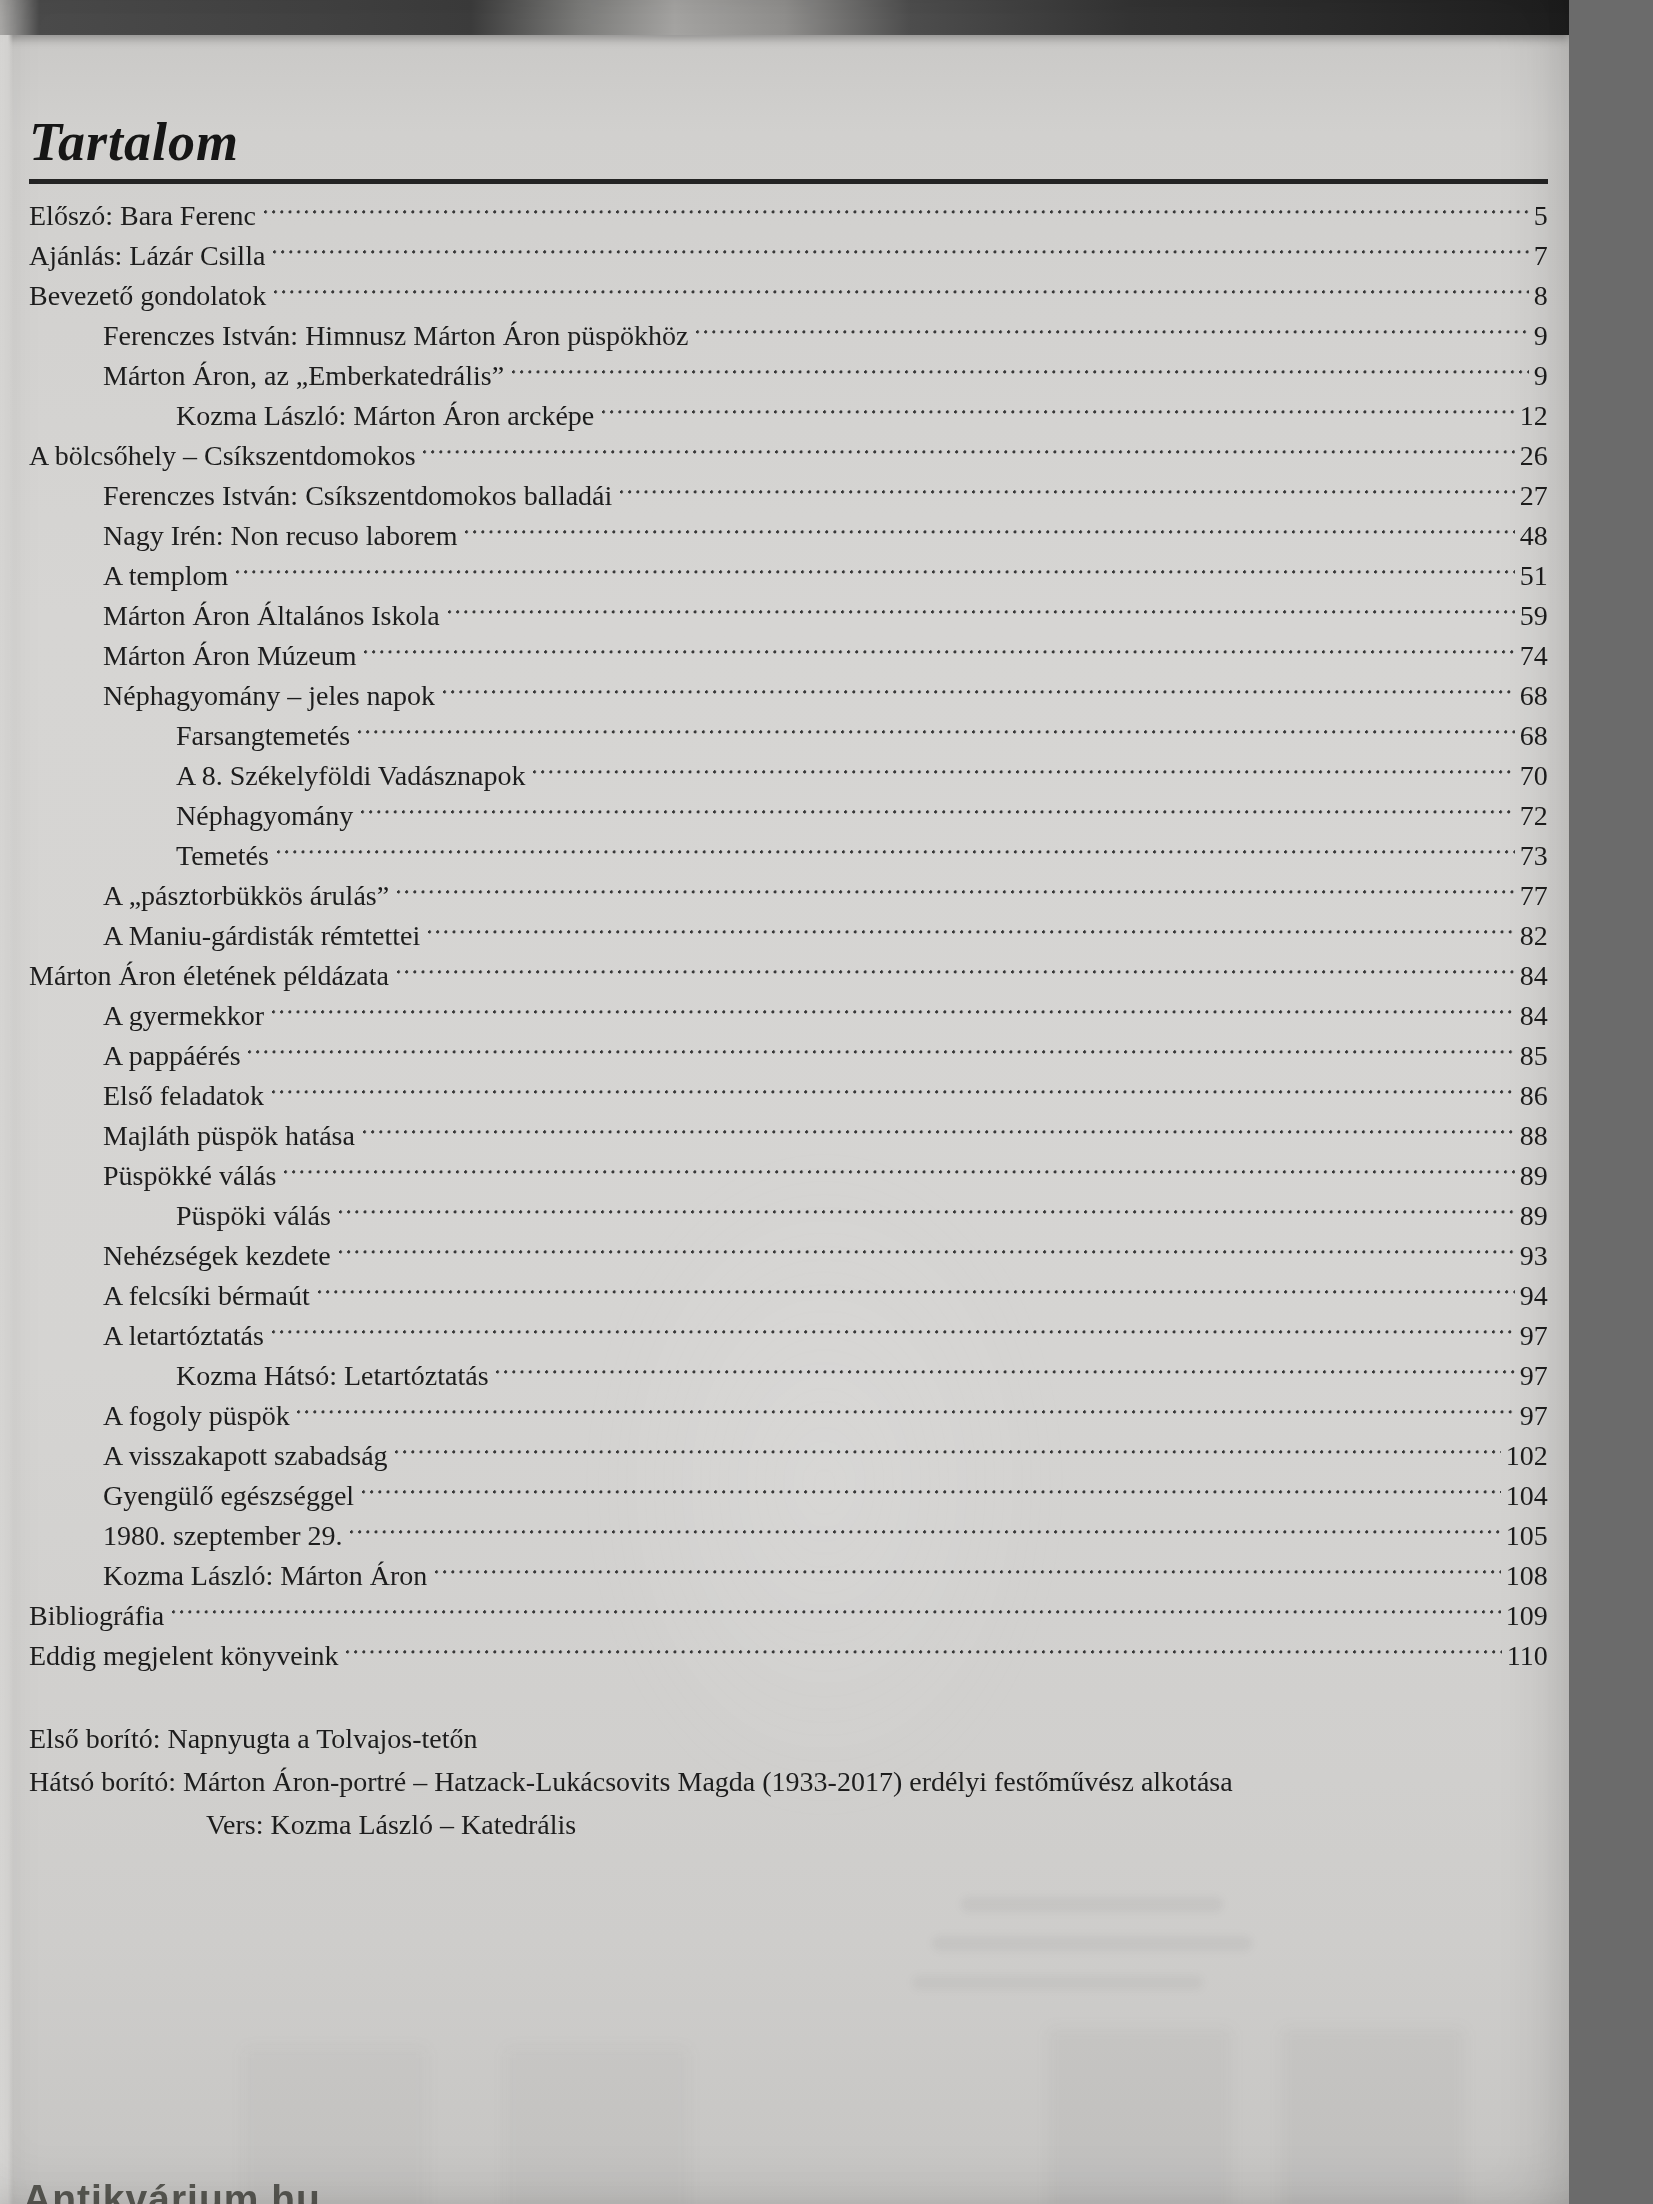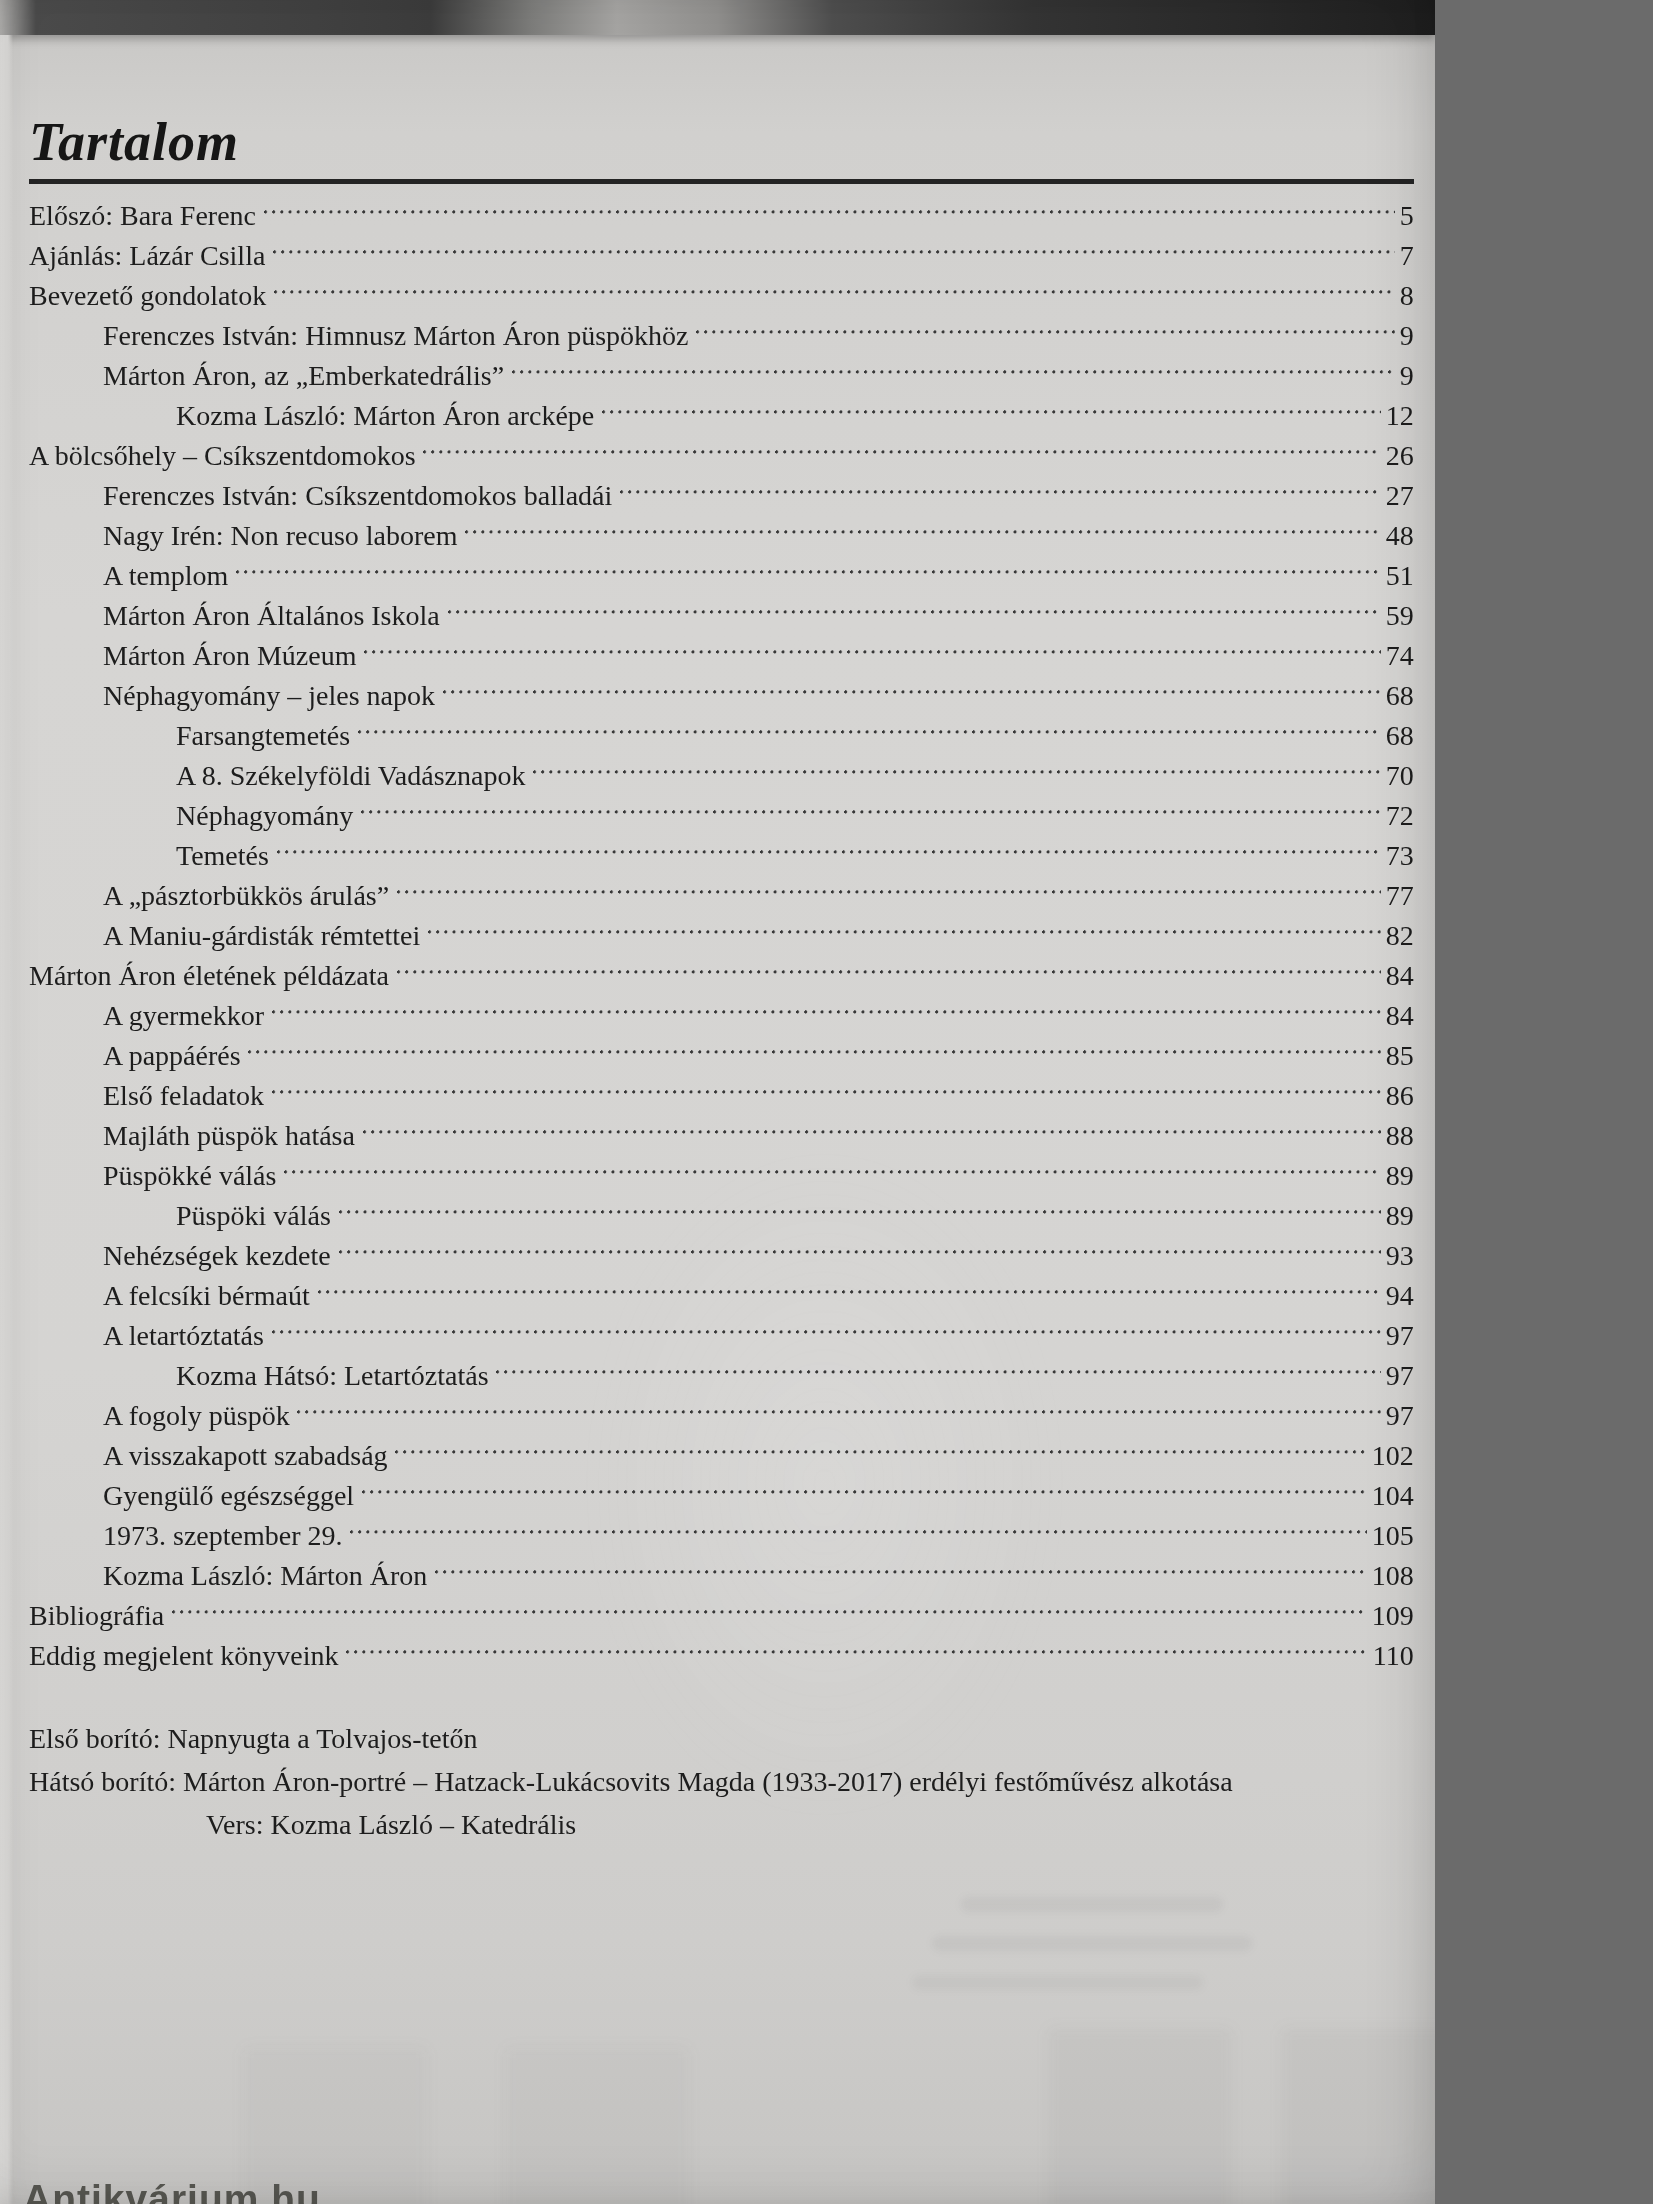--- a/index.html
+++ b/index.html
@@ -1,19 +1,19 @@
 <!DOCTYPE html>
 <html lang="hu"><head>
 <meta charset="utf-8">
 <style>
   html, body { margin: 0; padding: 0; background: #6b6b6b; }
 
   .page {
     position: relative;
-    width: 1435px;
+    width: 1569px;
     height: 2205px;
     overflow: hidden;
     background: linear-gradient(180deg, #c7c6c4 0%, #d1d0ce 6%, #d6d5d3 28%, #d5d4d2 62%, #cecdcb 88%, #c6c5c3 100%);
     font-family: "Liberation Serif", "DejaVu Serif", serif;
     color: #1d1d1d;
   }
   .page::after {
     content: "";
     position: absolute; inset: 0;
     pointer-events: none;
@@ -296,21 +296,21 @@
     <span class="label">A visszakapott szabadság</span>
     <span class="dots"></span>
     <span class="pagenum">102</span>
   </div>
         <div class="toc-row indent-1">
     <span class="label">Gyengülő egészséggel</span>
     <span class="dots"></span>
     <span class="pagenum">104</span>
   </div>
         <div class="toc-row indent-1">
-    <span class="label">1973. szeptember 29.</span>
+    <span class="label">1980. szeptember 29.</span>
     <span class="dots"></span>
     <span class="pagenum">105</span>
   </div>
         <div class="toc-row indent-1">
     <span class="label">Kozma László: Márton Áron</span>
     <span class="dots"></span>
     <span class="pagenum">108</span>
   </div>
         <div class="toc-row indent-0">
     <span class="label">Bibliográfia</span>

